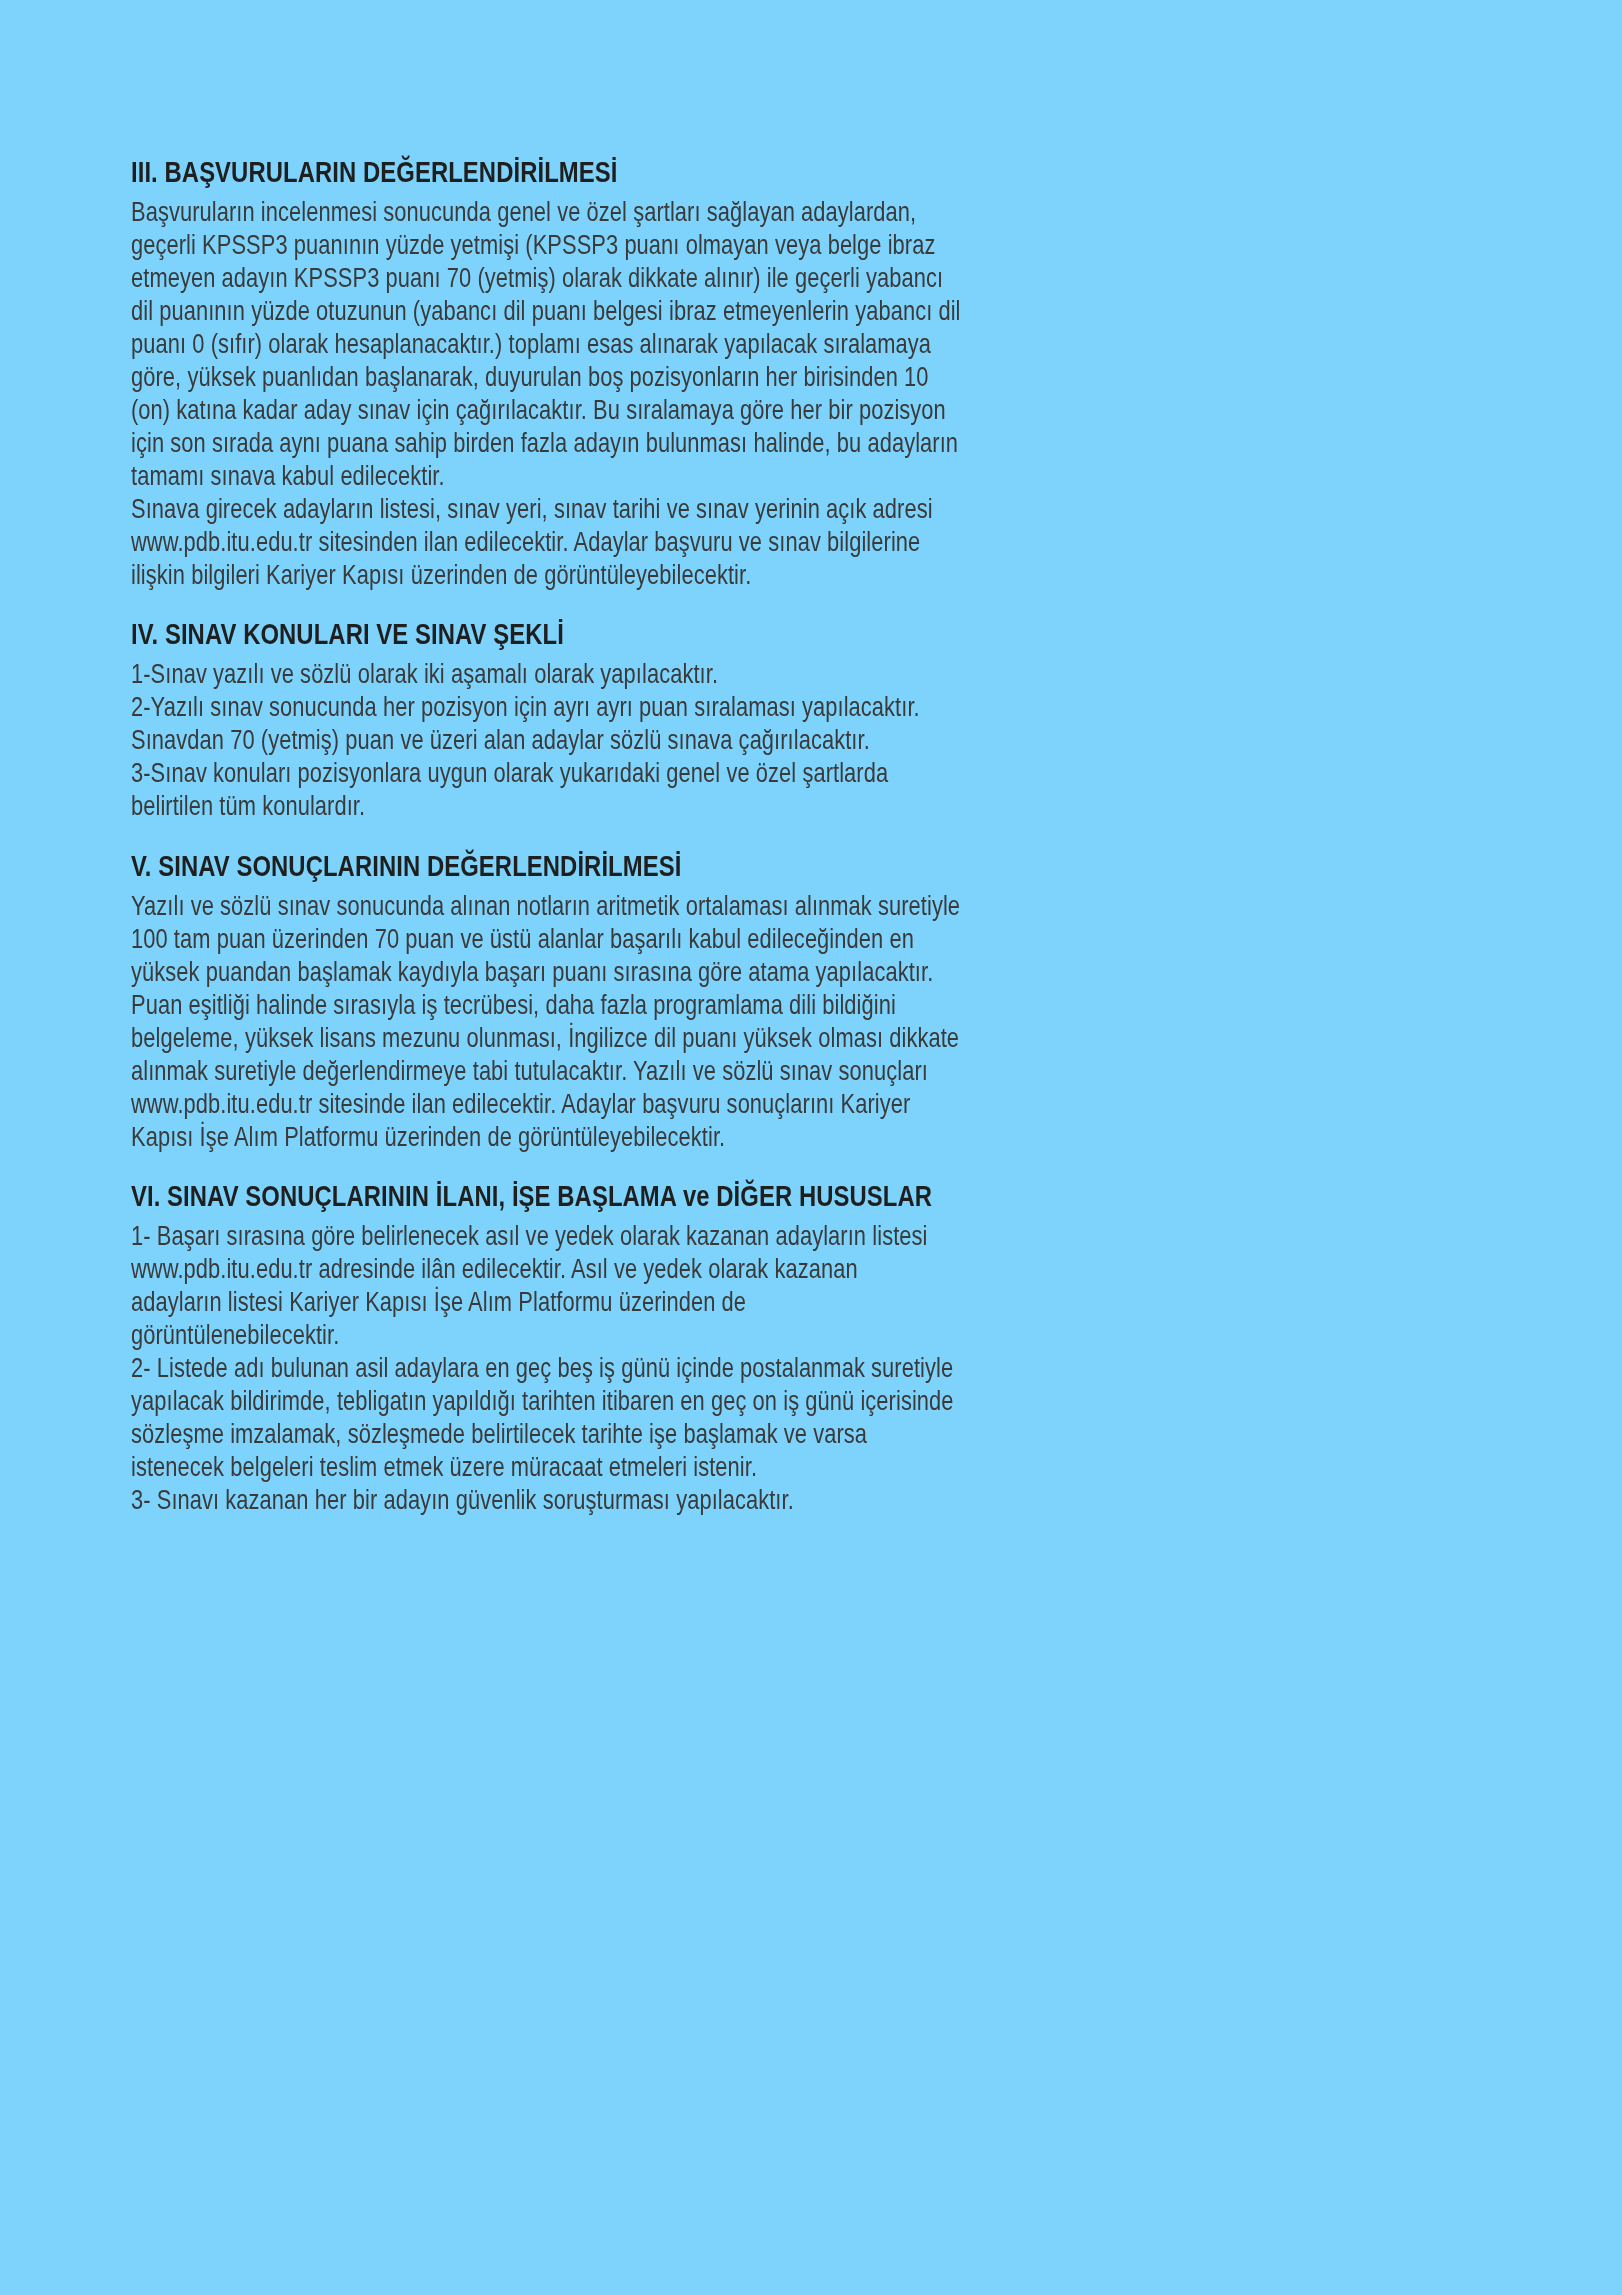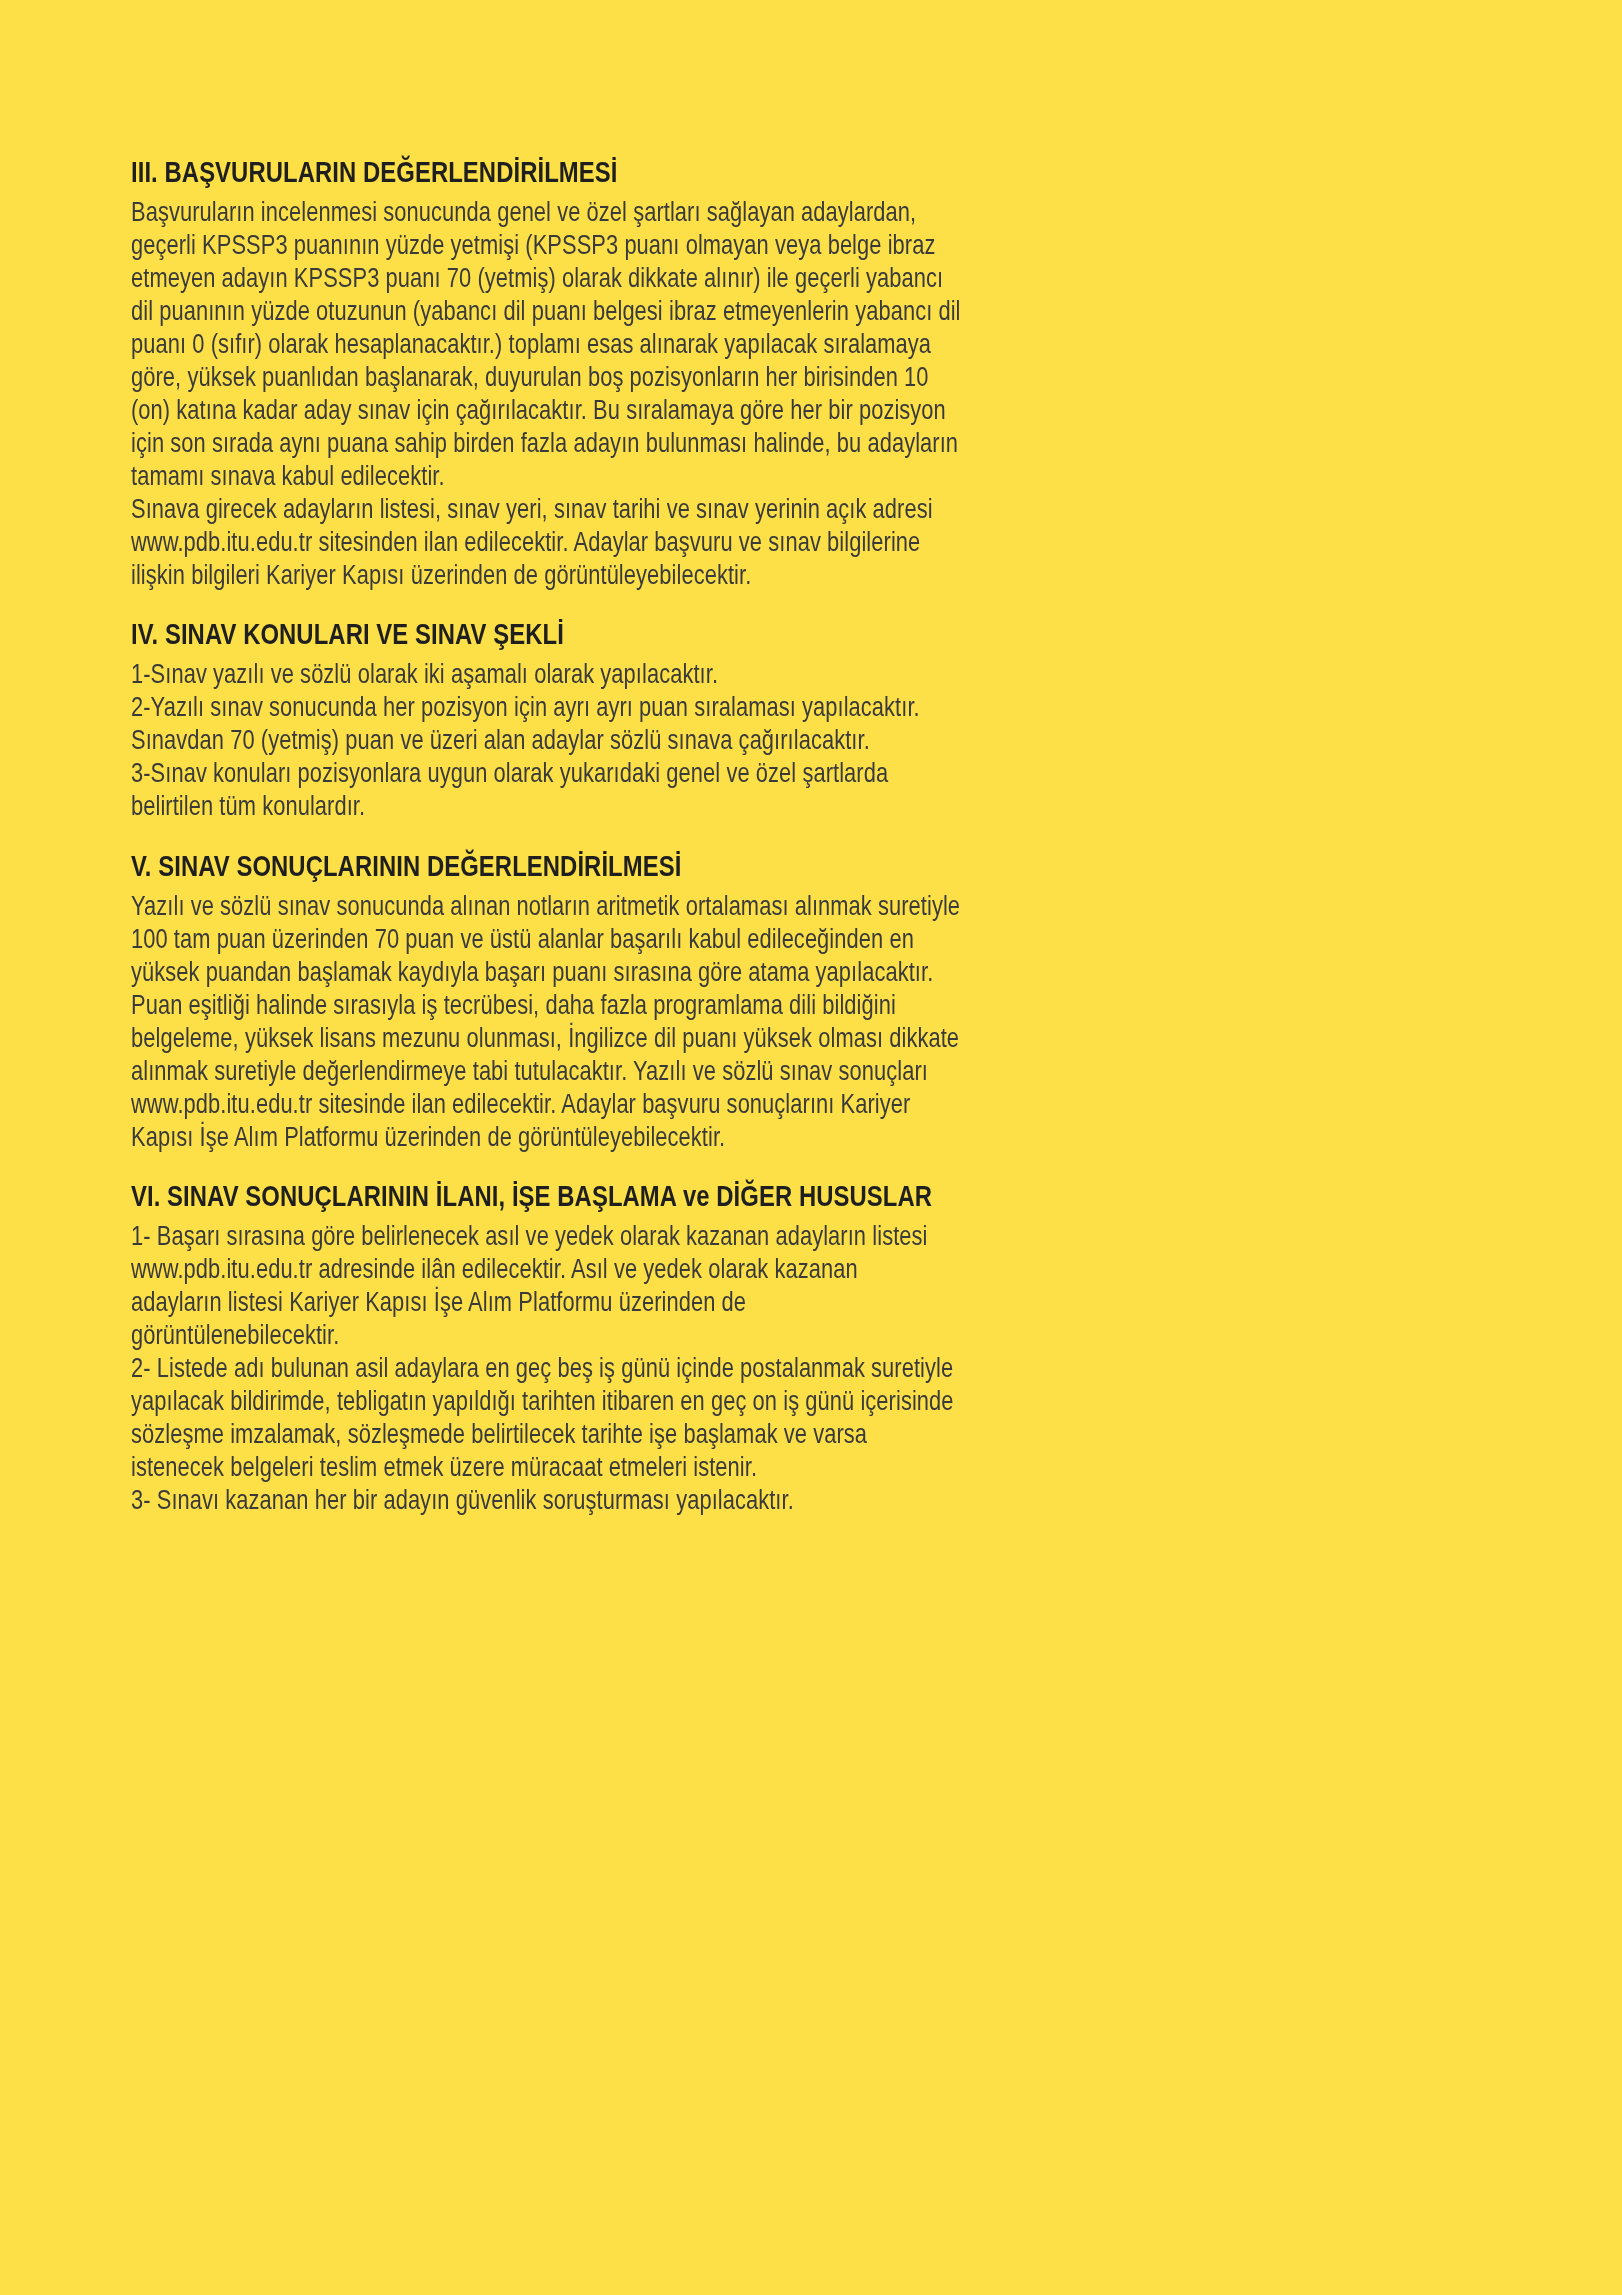--- a/index.html
+++ b/index.html
@@ -9,21 +9,21 @@
   }
   body {
     width: 1623px;
     height: 2295px;
     position: relative;
     font-family: "Liberation Sans", sans-serif;
   }
   .page {
     position: absolute;
     inset: 0;
-    background: #fde047;
+    background: #7dd3fc;
   }
   
   .content {
     position: absolute;
     left: 131px;
     top: 152px;
     width: 1184px;
     transform: scaleX(0.795);
     transform-origin: 0 0;
     color: #3a3a3a;

